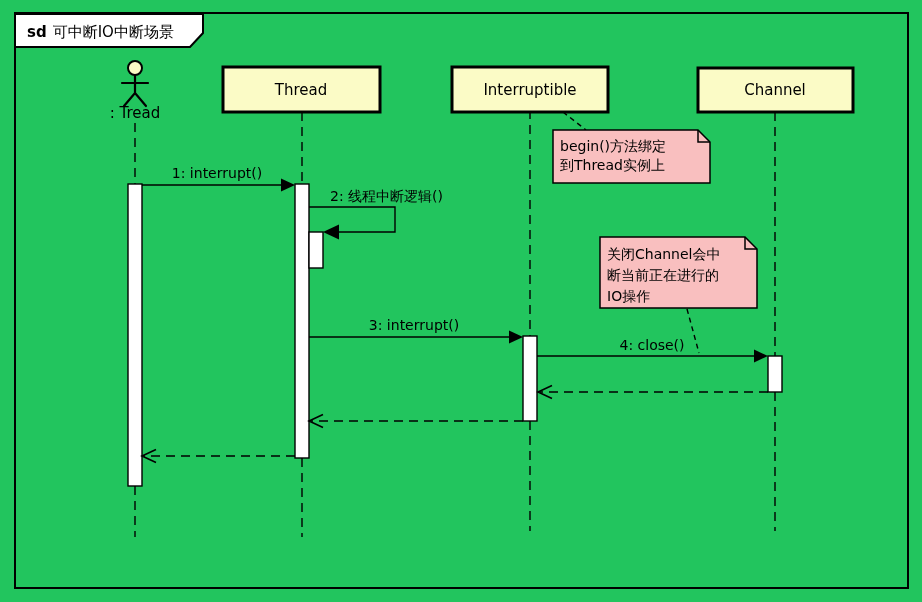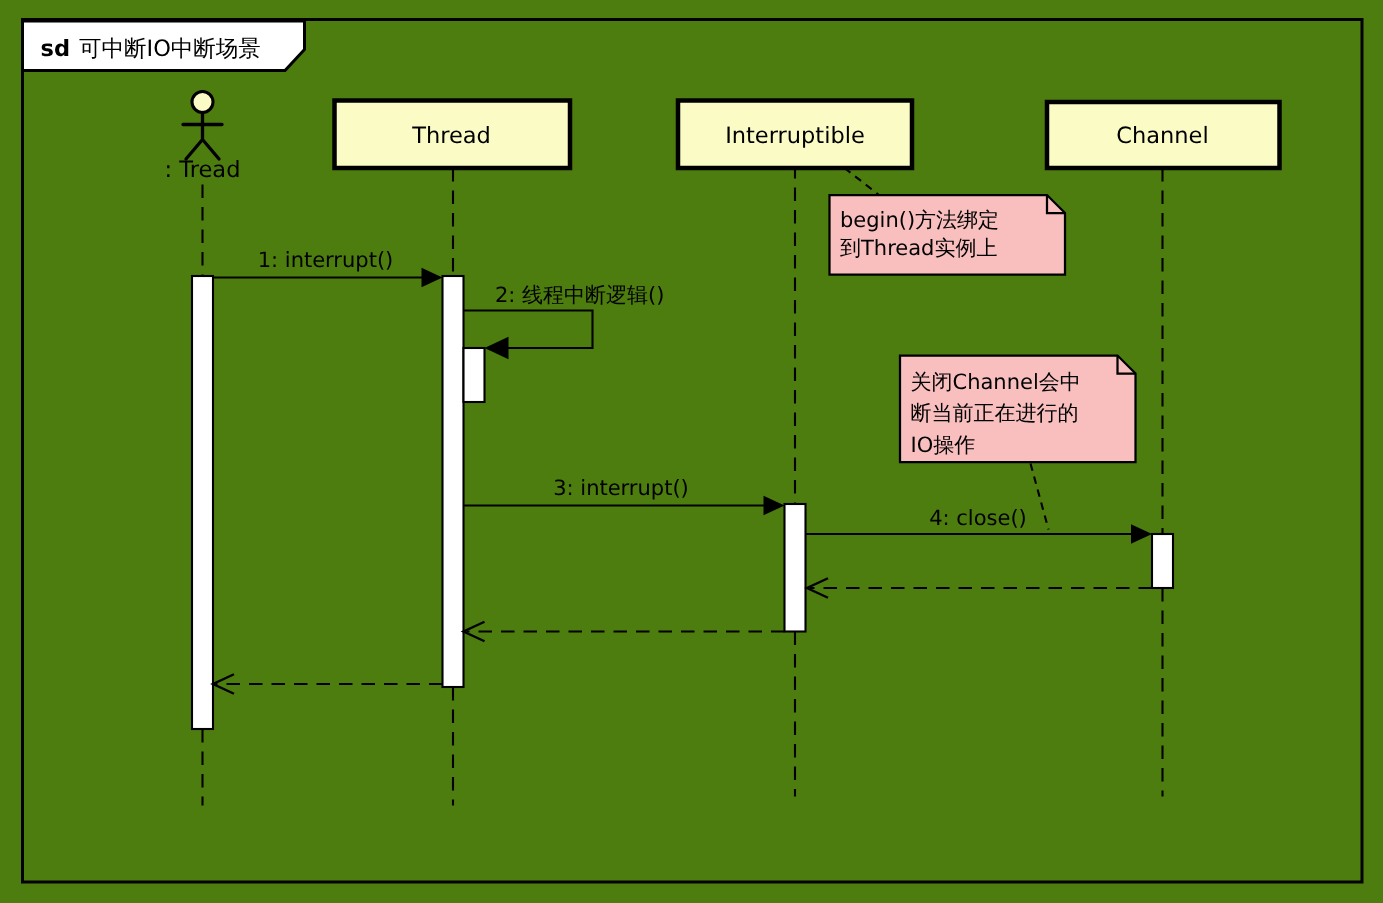--- a/index.html
+++ b/index.html
@@ -1,16 +1,16 @@
 <!DOCTYPE html>
 <html><head>
 <meta charset="utf-8">
 <style>
   html,body{margin:0;padding:0;background:#ffffff;}
-  .stage{position:relative;width:922px;height:602px;background:#4d7c0f;overflow:hidden;}
+  .stage{position:relative;width:922px;height:602px;background:#22c55e;overflow:hidden;}
   svg{position:absolute;left:0;top:0;}
   text{font-family:"DejaVu Sans","Liberation Sans",sans-serif;fill:#000000;}
   .ptext{font-size:15px;}
   .mtext{font-size:14px;}
   .ntext{font-size:14px;}
   .ttext{font-size:15px;}
   .bold{font-weight:bold;}
   .thin{stroke:#000000;stroke-width:1.4;fill:none;}
   .dash{stroke:#000000;stroke-width:1.4;fill:none;stroke-dasharray:9,6;}
   .dots{stroke:#000000;stroke-width:1.4;fill:none;stroke-dasharray:5,4;}

